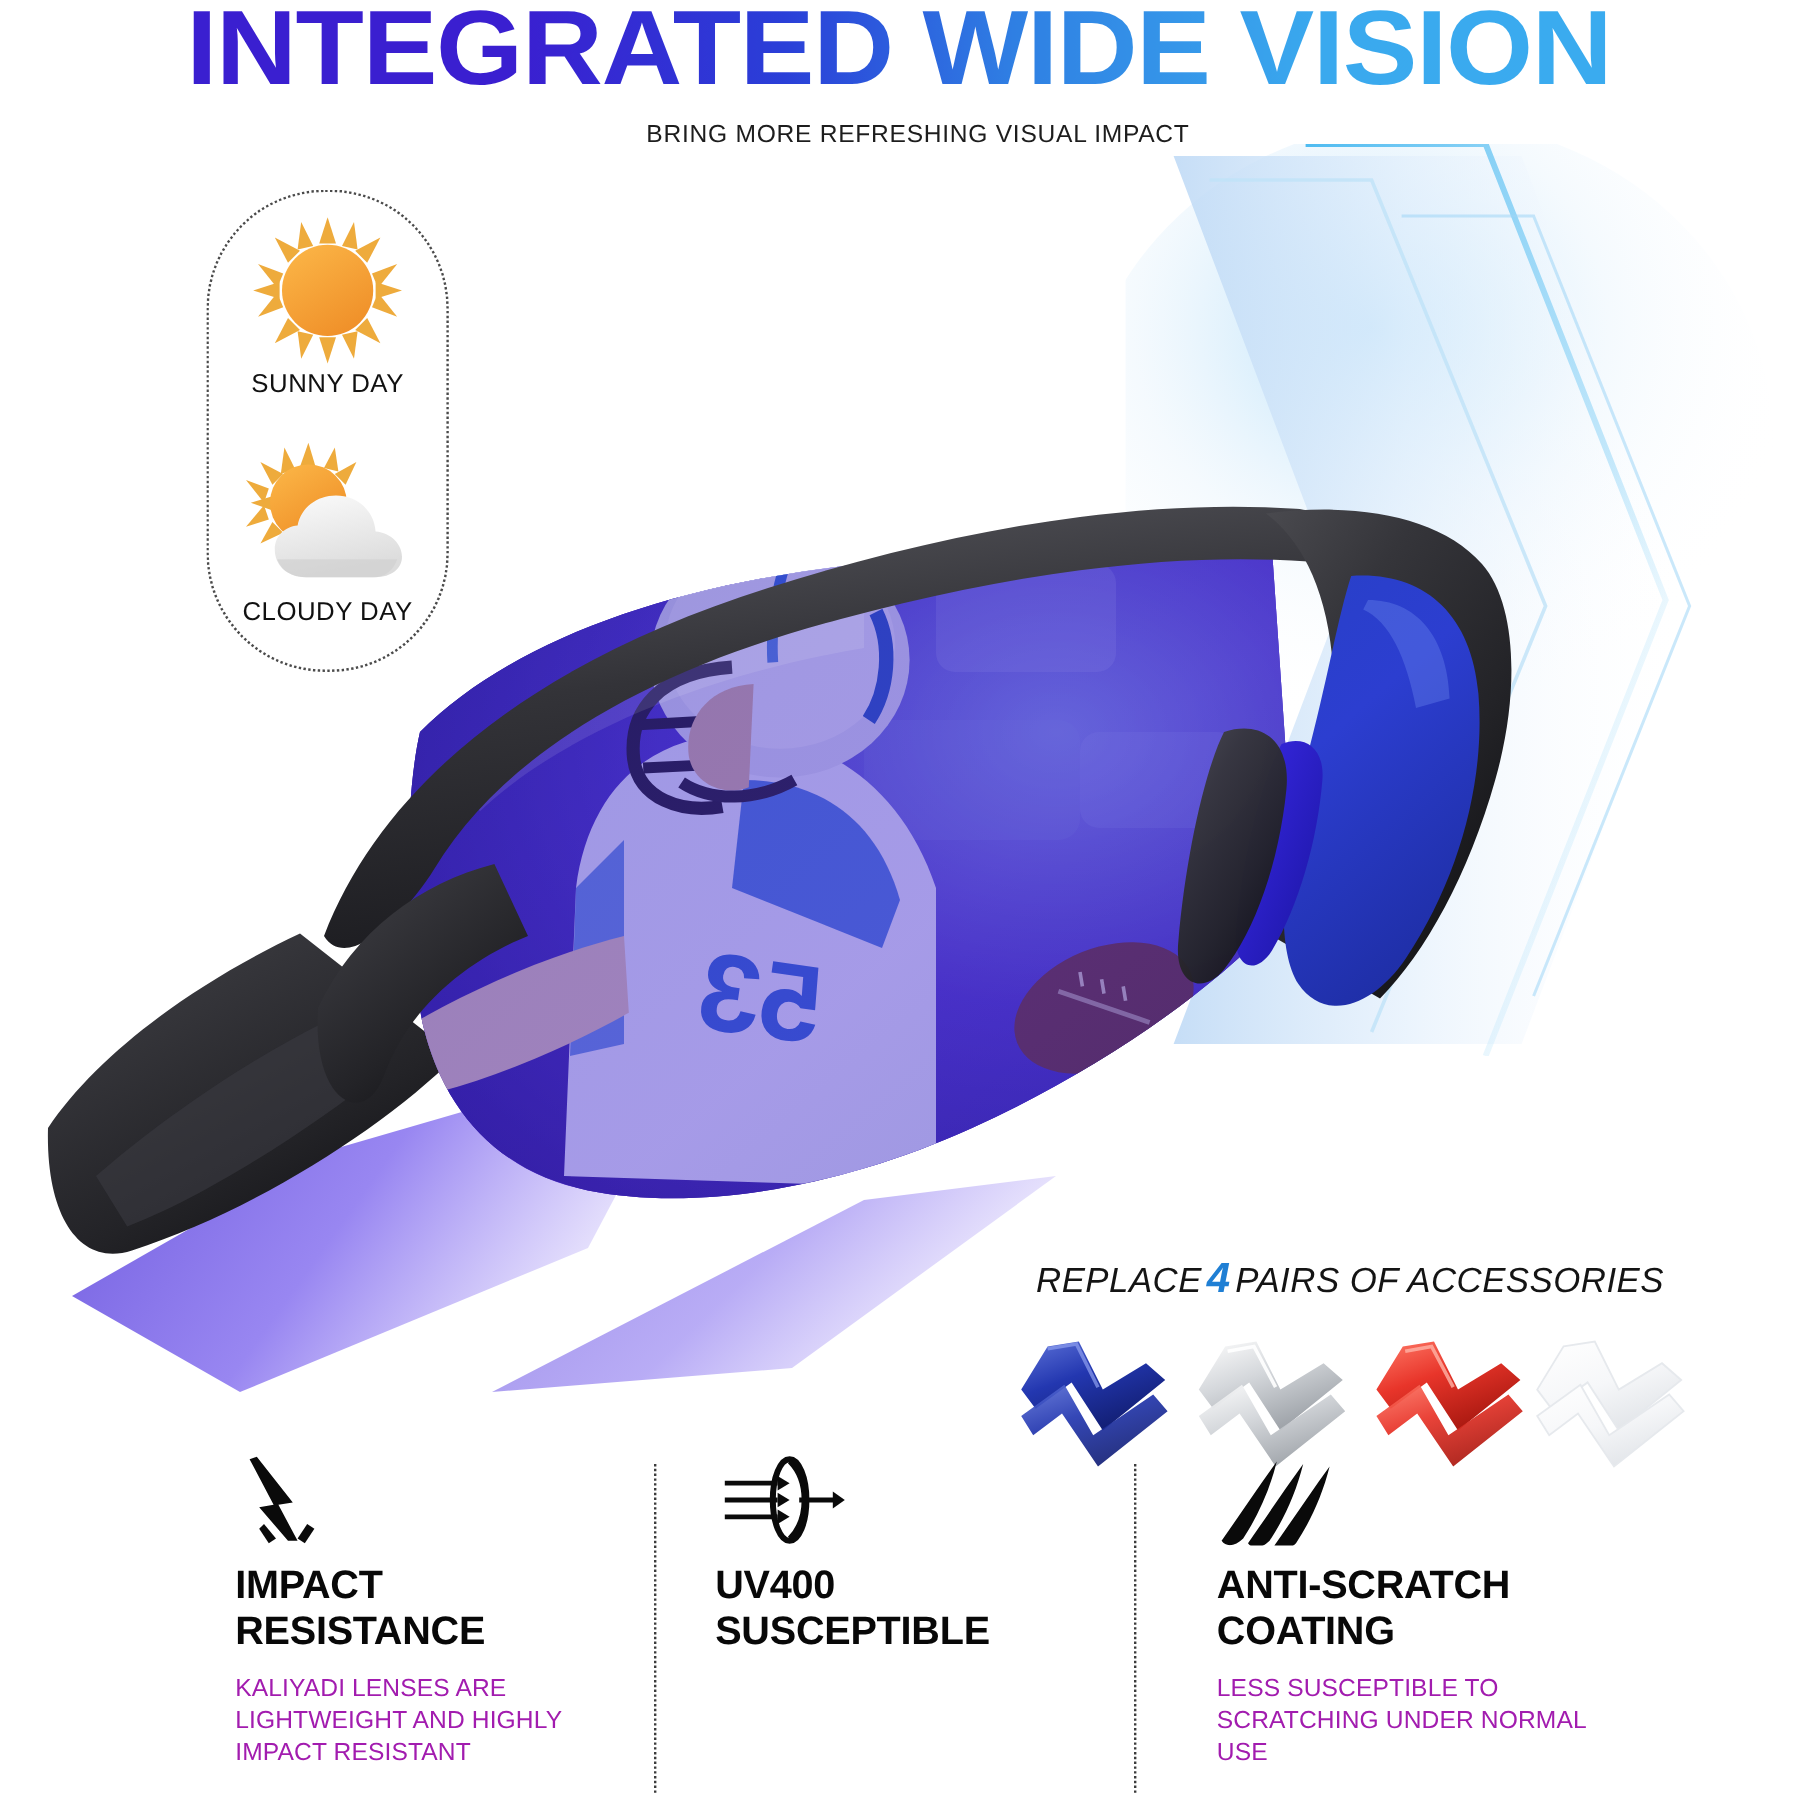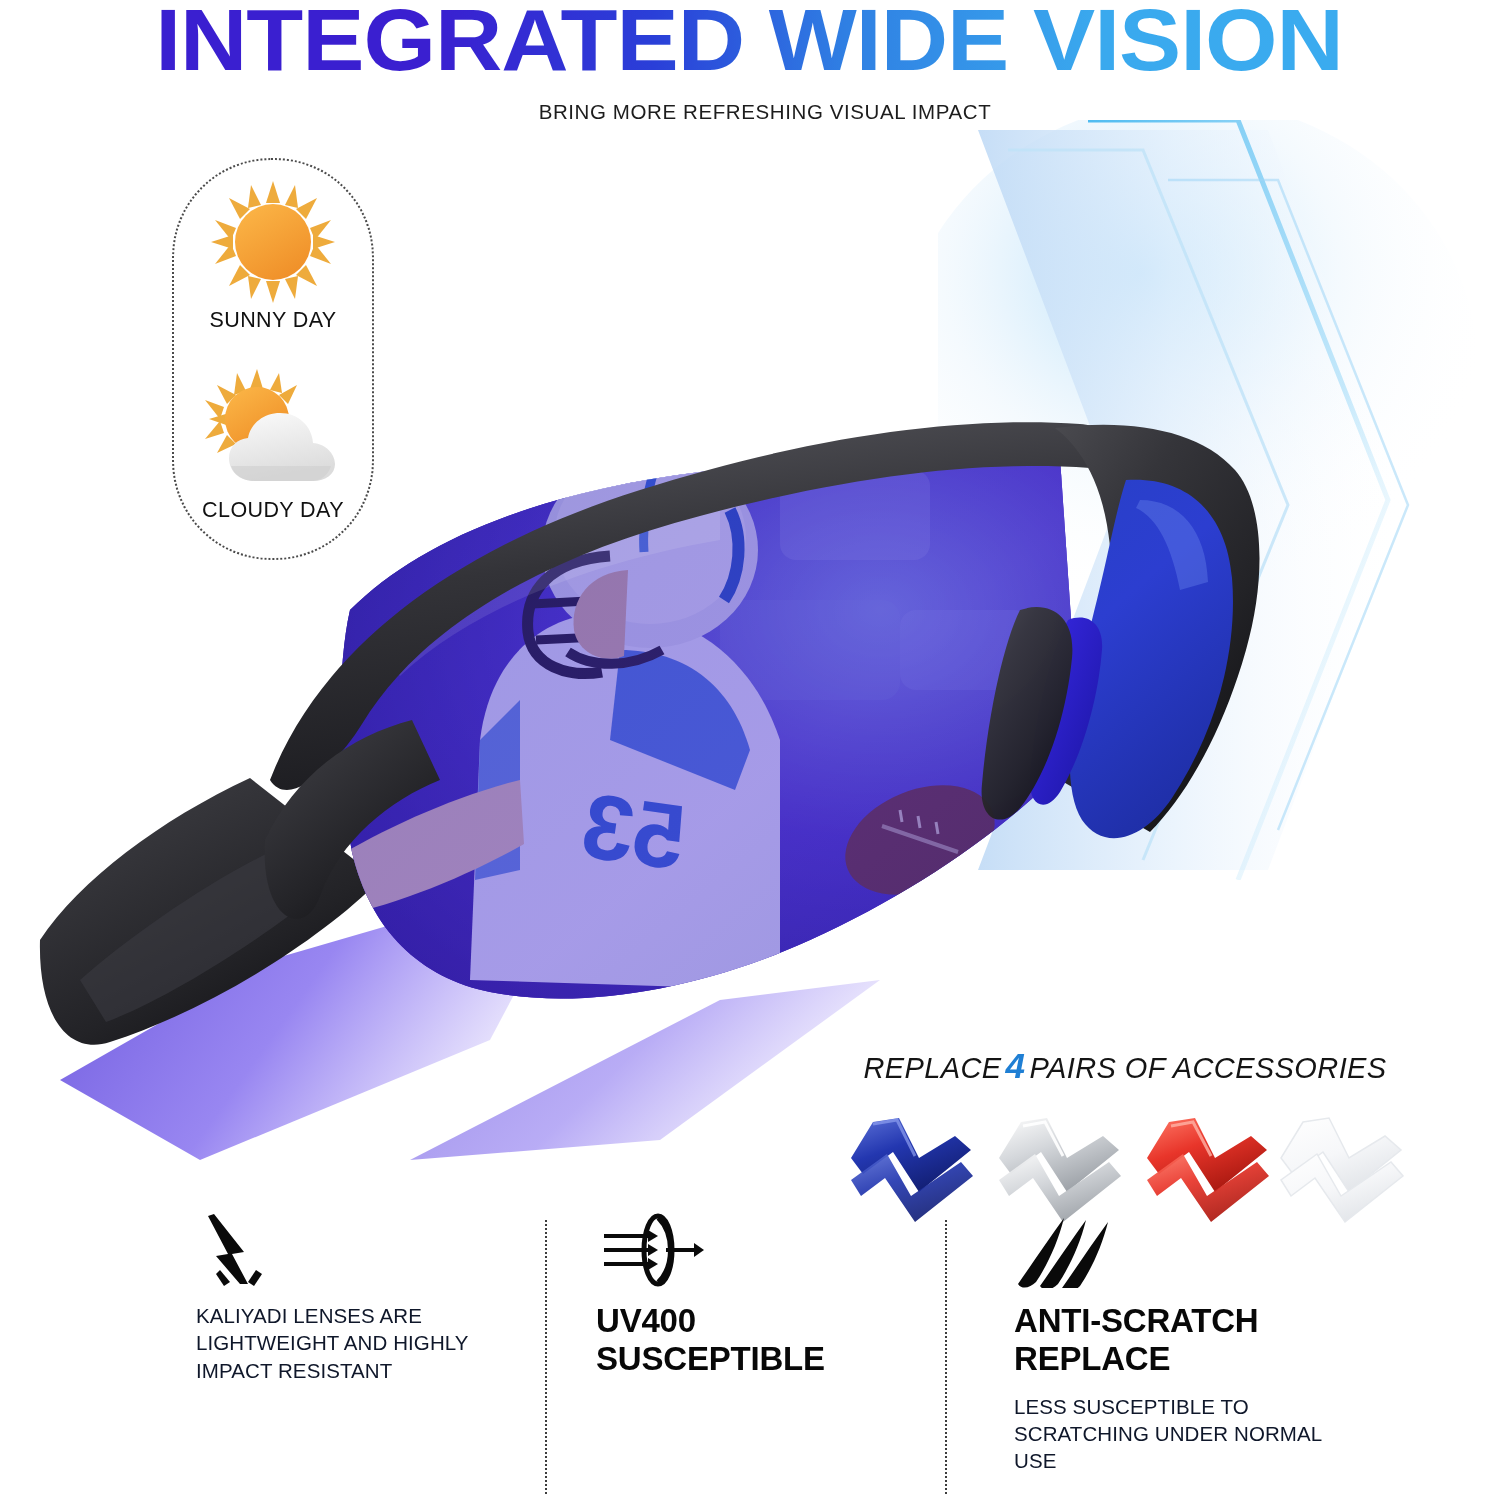--- a/index.html
+++ b/index.html
@@ -170,21 +170,21 @@
     line-height: 1.16;
     letter-spacing: -0.2px;
     color: #080808;
     white-space: pre-line;
   }
   .feature-body {
     margin-top: 14px;
     font-size: 20.5px;
     line-height: 1.33;
     letter-spacing: 0.1px;
-    color: #0f172a;
+    color: #a21caf;
     white-space: pre-line;
   }
   .feature-divider {
     position: absolute;
     top: 8px;
     width: 0;
     height: 274px;
     border-left: 2px dotted #3c3c3c;
   }
   .feature-divider.d0 { left: 545px; }
@@ -489,20 +489,22 @@
     <div class="feature-divider d1"></div>
 
     <div class="feature-col c0">
       <div class="feature-icon">
         <svg width="92" height="76" viewBox="0 0 92 76">
           <path d="M 18 2 L 48 40 L 36 42 L 52 72 L 44 72 L 20 44 L 32 42 L 12 4 Z" fill="#0a0a0a"></path>
           <path d="M 24 58 L 34 70 L 28 74 L 20 62 Z" fill="#0a0a0a"></path>
           <path d="M 60 58 L 52 70 L 58 74 L 66 62 Z" fill="#0a0a0a"></path>
         </svg>
       </div>
+      <div class="feature-title">IMPACT
+RESISTANCE</div>
       <div class="feature-body">KALIYADI  LENSES ARE
 LIGHTWEIGHT AND HIGHLY
 IMPACT RESISTANT</div>
     </div>
 
     <div class="feature-col c1">
       <div class="feature-icon">
         <svg width="110" height="76" viewBox="0 0 110 76">
           <ellipse cx="62" cy="38" rx="14" ry="34" fill="none" stroke="#0a0a0a" stroke-width="5"></ellipse>
           <path d="M 62 6 C 70 14 74 26 74 38 C 74 50 70 62 62 70" fill="none" stroke="#0a0a0a" stroke-width="4"></path>
@@ -522,20 +524,20 @@
 
     <div class="feature-col c2">
       <div class="feature-icon">
         <svg width="100" height="76" viewBox="0 0 100 76">
           <path d="M 4 72 C 18 52 34 28 50 6 C 44 30 34 52 22 70 C 16 76 8 78 4 72 Z" fill="#0a0a0a"></path>
           <path d="M 26 74 C 40 54 56 30 72 8 C 66 32 56 54 44 72 C 38 78 30 80 26 74 Z" fill="#0a0a0a"></path>
           <path d="M 48 76 C 62 56 78 32 94 10 C 88 34 78 56 66 74 C 60 80 52 82 48 76 Z" fill="#0a0a0a"></path>
         </svg>
       </div>
       <div class="feature-title">ANTI-SCRATCH
-REPLACE</div>
+COATING</div>
       <div class="feature-body">LESS SUSCEPTIBLE TO
 SCRATCHING UNDER NORMAL
 USE</div>
     </div>
   </div>
 
 </div>
 
 </body></html>

